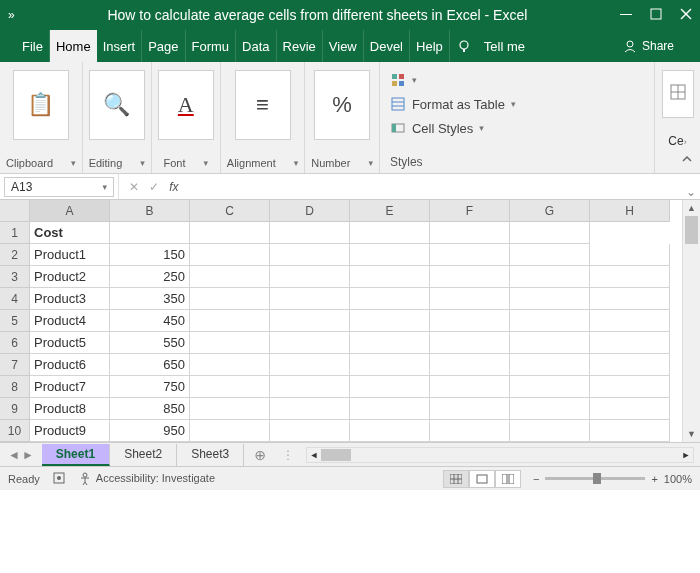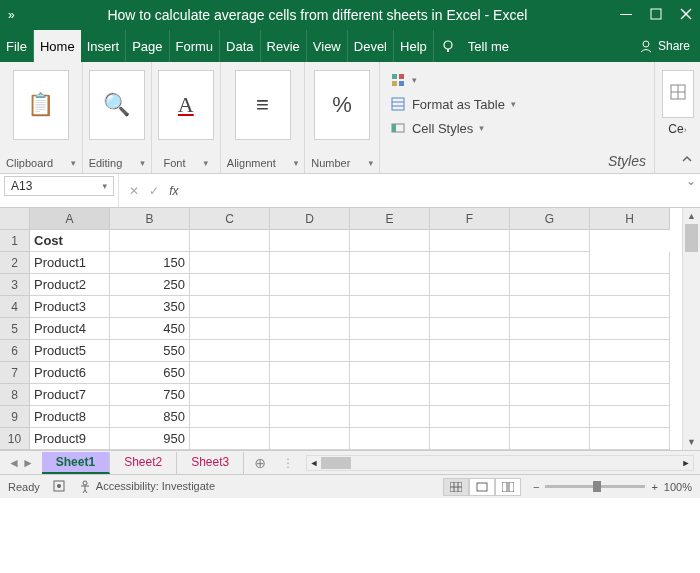--- a/index.html
+++ b/index.html
@@ -2,57 +2,57 @@
 <html><head>
 <meta charset="utf-8">
 <style>
 * { box-sizing: border-box; margin: 0; padding: 0; font-family: "Segoe UI", Arial, sans-serif; }
 body { width: 700px; height: 573px; overflow: hidden; background: #fff; font-size: 12px; color: #333; }
 .titlebar { background: #0e6c3e; color: #fff; height: 30px; display: flex; align-items: center; padding: 0 8px; }
 .titlebar .qat { display: flex; gap: 8px; align-items: center; }
 .titlebar .title { flex: 1; text-align: center; font-size: 14px; }
 .titlebar .wincontrols { display: flex; gap: 18px; }
 .titlebar svg, .menubar svg { fill: #fff; }
-.menubar { background: #0e6c3e; color: #fff; height: 32px; display: flex; align-items: stretch; padding: 0 0; }
+.menubar { background: #0e6c3e; color: #fff; height: 32px; display: flex; align-items: stretch; padding: 0 16px; }
 .menubar .menu-item { padding: 0 6px; display: flex; align-items: center; font-size: 13px; cursor: pointer; border-right: 1px solid rgba(255,255,255,0.15);}
 .menubar .menu-item.active { background: #f1f1f1; color: #000000; border-right: none;}
 .menubar .spacer { flex: 1; }
 .menubar .share { display: flex; align-items: center; gap: 5px; padding: 0 10px; }
 .ribbon { background: #f1f1f1; border-bottom: 1px solid #d0d0d0; height: 112px; display: flex; position: relative; }
 .ribbon-group { border-right: 1px solid #d9d9d9; display: flex; flex-direction: column; align-items: center; padding: 4px 6px 2px 6px; }
 .ribbon-group .icons { flex: 1; display: flex; align-items: flex-start; justify-content: center; gap: 4px; padding-top: 4px;}
 .ribbon-btn { background: #fff; border: 1px solid #d0d0d0; width: 56px; height: 70px; display: flex; flex-direction: column; align-items: center; justify-content: center; gap: 4px; font-size: 12px; }
 .ribbon-btn .bigicon { font-size: 22px; color: #444; }
 .ribbon-group .label { font-size: 11px; color: #555; display: flex; align-items: center; gap: 18px; padding: 2px 0;}
 .styles-group { flex: 1; padding: 6px 8px 2px 10px; display:flex; flex-direction:column;}
 .styles-row { display: flex; align-items: center; gap: 6px; font-size: 13px; color: #444; padding: 4px 0;}
 .styles-row .sicon { width: 16px; height: 16px; display:flex; align-items:center; justify-content:center;}
-.styles-group .label { text-align: right; font-size: 14px; color: #555; margin-top: auto; padding-bottom: 2px; font-style: italic;}
+.styles-group .label { text-align: left; font-size: 12px; color: #555; margin-top: auto; padding-bottom: 2px;}
 .ribbon-collapse { position: absolute; right: 6px; bottom: 4px; }
 .ribbon-last { border-left: 1px solid #d9d9d9; width: 46px; display:flex; flex-direction:column; align-items:center; padding-top:8px;}
-.formula-bar { display: flex; align-items: flex-start; border-bottom: 1px solid #ccc; height: 34px; background: #fff; }
+.formula-bar { display: flex; align-items: flex-end; border-bottom: 1px solid #ccc; height: 26px; background: #fff; }
 .namebox { width: 110px; border: 1px solid #ccc; margin: 2px 4px; height: 20px; display: flex; align-items: center; padding: 0 6px; font-size: 12px; justify-content: space-between;}
 .fb-btns { display: flex; gap: 10px; color: #aaa; padding: 0 10px; border-left: 1px solid #e0e0e0; height: 100%; align-items: center;}
 .fb-input { flex: 1; border: none; outline: none; font-size: 12px; padding: 0 6px; height: 20px; }
 .fb-expand { width: 18px; color: #888; display:flex; align-items:center; justify-content:center;}
 .corner { width: 30px; height: 22px; background: #e6e6e6; border-right: 1px solid #ccc; border-bottom: 1px solid #ccc; }
 .colhdrs { display: flex; }
 .colhdr { width: 80px; height: 22px; background: #e6e6e6; border-right: 1px solid #ccc; border-bottom: 1px solid #ccc; display: flex; align-items: center; justify-content: center; font-size: 12px; color: #555;}
 .colhdr.sel { background: #d8d8d8; }
 .rowhdr { width: 30px; height: 22px; background: #e6e6e6; border-right: 1px solid #ccc; border-bottom: 1px solid #ccc; display: flex; align-items: center; justify-content: center; font-size: 12px; color: #555;}
 .cell { width: 80px; height: 22px; border-right: 1px solid #d4d4d4; border-bottom: 1px solid #d4d4d4; padding: 0 4px; display: flex; align-items: center; font-size: 13px; background: #fff;}
 .cell.num { justify-content: flex-end; }
 .cell.bold { font-weight: bold; }
 .vsb { width: 18px; background: #f0f0f0; border-left: 1px solid #ddd; position: relative;}
 .vsb .thumb { position:absolute; top: 2px; left: 2px; right: 2px; height: 28px; background: #c6c6c6;}
 .vsb .arrowup { position:absolute; top:0; left:0; right:0; height:16px; display:flex; align-items:center; justify-content:center; font-size:9px; color:#666;}
 .vsb .arrowdown { position:absolute; bottom:0; left:0; right:0; height:16px; display:flex; align-items:center; justify-content:center; font-size:9px; color:#666;}
 .sheet-tabs { display: flex; align-items: center; height: 24px; background: #f0f0f0; border-top: 1px solid #ccc;}
 .tab-nav { display: flex; gap: 2px; padding: 0 8px; color: #888;}
-.tab { padding: 3px 14px; font-size: 12px; border-right: 1px solid #ccc; background: #f0f0f0; color: #be185d;}
+.tab { padding: 3px 14px; font-size: 12px; border-right: 1px solid #ccc; background: #f0f0f0; color: #404040;}
 .tab.active { background: #c4b5fd; color: #0e6c3e; border-bottom: 2px solid #0e6c3e; font-weight: 600;}
 .tab-add { padding: 0 10px; color: #888; font-size: 14px;}
 .hsb { flex: 1; display: flex; align-items: center; margin: 0 6px; position: relative; height: 16px; background: #f0f0f0; border: 1px solid #ddd;}
 .hsb .thumb { position:absolute; left: 14px; width: 30px; top: 1px; bottom: 1px; background: #c6c6c6;}
 .hsb .al { position:absolute; left:0; width:14px; top:0; bottom:0; display:flex; align-items:center; justify-content:center; font-size:9px;}
 .hsb .ar { position:absolute; right:0; width:14px; top:0; bottom:0; display:flex; align-items:center; justify-content:center; font-size:9px;}
 .statusbar { height: 24px; background: #f0f0f0; border-top: 1px solid #ccc; display: flex; align-items: center; font-size: 11px; color: #555; padding: 0 8px; gap: 12px;}
 .statusbar .spacer { flex: 1; }
 .viewbtns { display:flex; gap: 0;}
 .viewbtn { width: 26px; height: 18px; border: 1px solid #ccc; display:flex; align-items:center; justify-content:center; background:#fff;}
@@ -208,21 +208,21 @@
     <div class="label">Styles</div>
   </div>
   <div class="ribbon-last">
     <div class="ribbon-btn" style="width:32px;height:48px">
         <span class="bigicon"><svg width="18" height="18">
             <rect x="2" y="2" width="14" height="14" fill="none" stroke="#888"></rect>
             <line x1="2" y1="9" x2="16" y2="9" stroke="#888"></line>
             <line x1="9" y1="2" x2="9" y2="16" stroke="#888"></line>
           </svg></span>
       </div>
-    <div class="label" style="margin-top:4px"><span>Ce</span><span class="drop">›</span></div>
+    <div class="label" style="margin-top:16px"><span>Ce</span><span class="drop">›</span></div>
   </div>
   <span class="ribbon-collapse"><svg width="14" height="14">
         <path d="M3 9 L7 5 L11 9" fill="none" stroke="#666" stroke-width="1.5"></path>
       </svg></span>
 </div>
 
 <div class="formula-bar">
   <div class="namebox">
       <span>A13</span>
       <span class="drop">▾</span>

